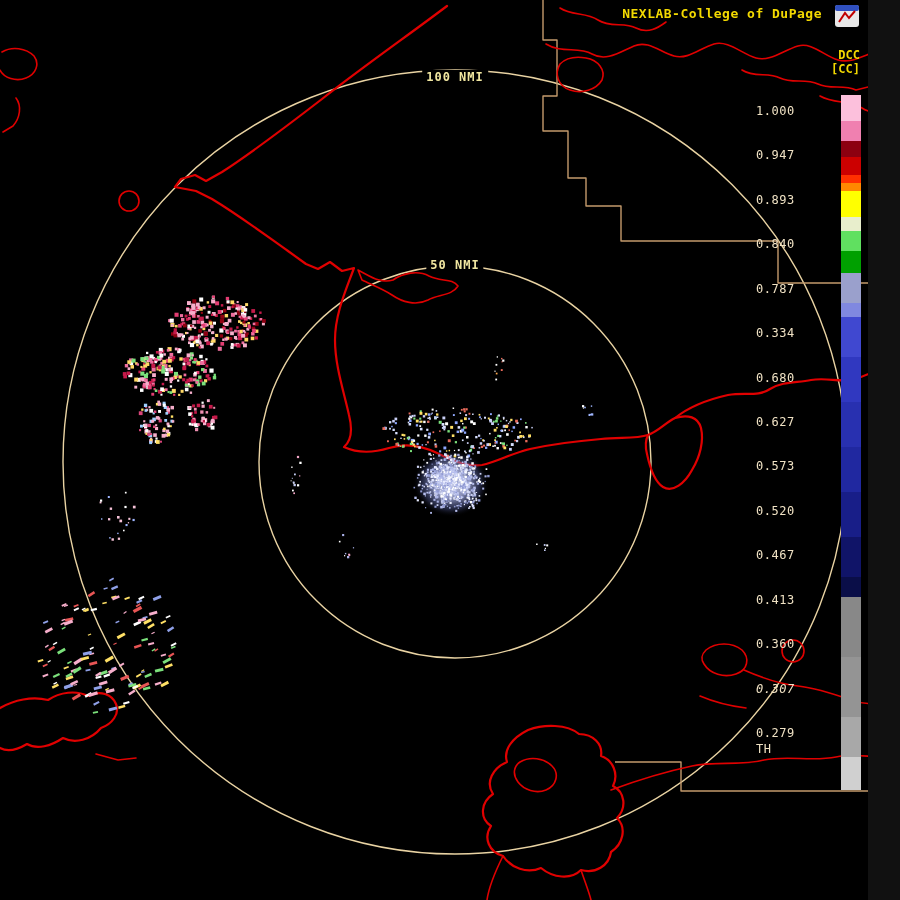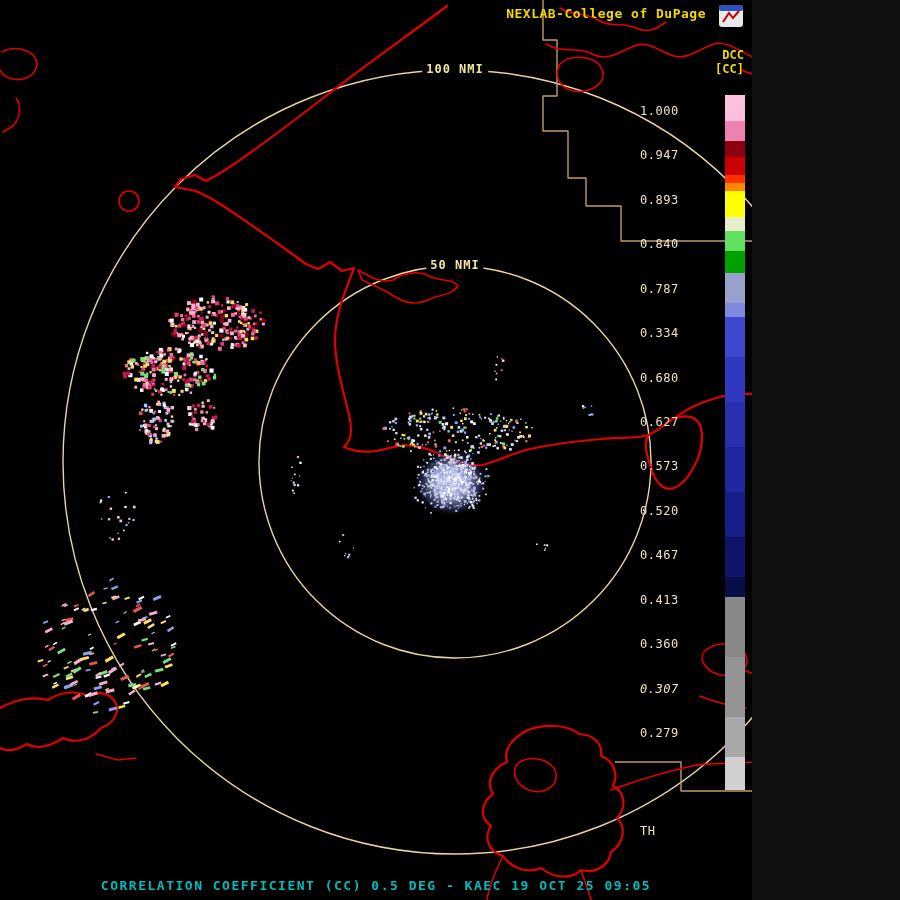--- a/index.html
+++ b/index.html
@@ -2,21 +2,21 @@
 <html style="--background: #000000; --map-outline: #e00000; --county-line: #c49a6c; --range-ring: #e9d3a3; --ring-label: #f0e6a0; --title: #f2d800; --tick-label: #f0e2c4; --caption: #00bcbc; --colorbar-label: #f2d800;"><head>
 <meta charset="utf-8">
 <style>
   :root{
     --background:#000; --map-outline:#e00000; --county-line:#c49a6c;
     --range-ring:#e9d3a3; --ring-label:#f0e6a0; --title:#f2d800;
     --tick-label:#f0e2c4; --caption:#00bcbc; --colorbar-label:#f2d800;
   }
   html,body{margin:0;padding:0;background:#111;}
   .stage{
-    position:relative;width:752px;height:900px;background:var(--background);
+    position:relative;width:868px;height:900px;background:var(--background);
     overflow:hidden;font-family:"DejaVu Sans Mono","Liberation Mono",monospace;
   }
   .stage svg.layer{position:absolute;left:0;top:0;}
   .map path,.map circle{fill:none;stroke:var(--map-outline);stroke-width:2.2;stroke-linejoin:round;stroke-linecap:round;}
   .map .thin{stroke-width:1.6;}
   .county path{fill:none;stroke:var(--county-line);stroke-width:1.4;stroke-linejoin:round;}
   .rings circle{fill:none;stroke:var(--range-ring);stroke-width:1.4;}
   .ring-label{
     position:absolute;transform:translateX(-50%);background:#000;z-index:4;
     color:var(--ring-label);font-weight:bold;font-size:12px;letter-spacing:1px;padding:0 4px;white-space:nowrap;
@@ -1970,21 +1970,20 @@
       <div class="tick" style="top: 370.58px;">0.680</div>
       <div class="tick" style="top: 415.01px;">0.627</div>
       <div class="tick" style="top: 459.44px;">0.573</div>
       <div class="tick" style="top: 503.87px;">0.520</div>
       <div class="tick" style="top: 548.3px;">0.467</div>
       <div class="tick" style="top: 592.73px;">0.413</div>
       <div class="tick" style="top: 637.16px;">0.360</div>
       <div class="tick" style="top: 681.59px; font-style: italic;">0.307</div>
       <div class="tick" style="top: 726.02px;">0.279</div>
     </div>
-  <div class="tick" style="top:824px">TH</div>
+  <div class="tick" style="top:742px">TH</div>
 
   <div id="ring-labels">
-      <div class="ring-label" style="left: 455px; top: 62px; text-align: center;">100 NMI</div>
+      <div class="ring-label" style="left: 455px; top: 70px; text-align: center;">100 NMI</div>
       <div class="ring-label" style="left: 455px; top: 258px;">50 NMI</div>
     </div>
 
-  <div class="caption">CORRELATION COEFFICIENT (CC) 0.5 DEG - KAEC 19 OCT 25 09:05</div>
 </div>
 
 </body></html>

